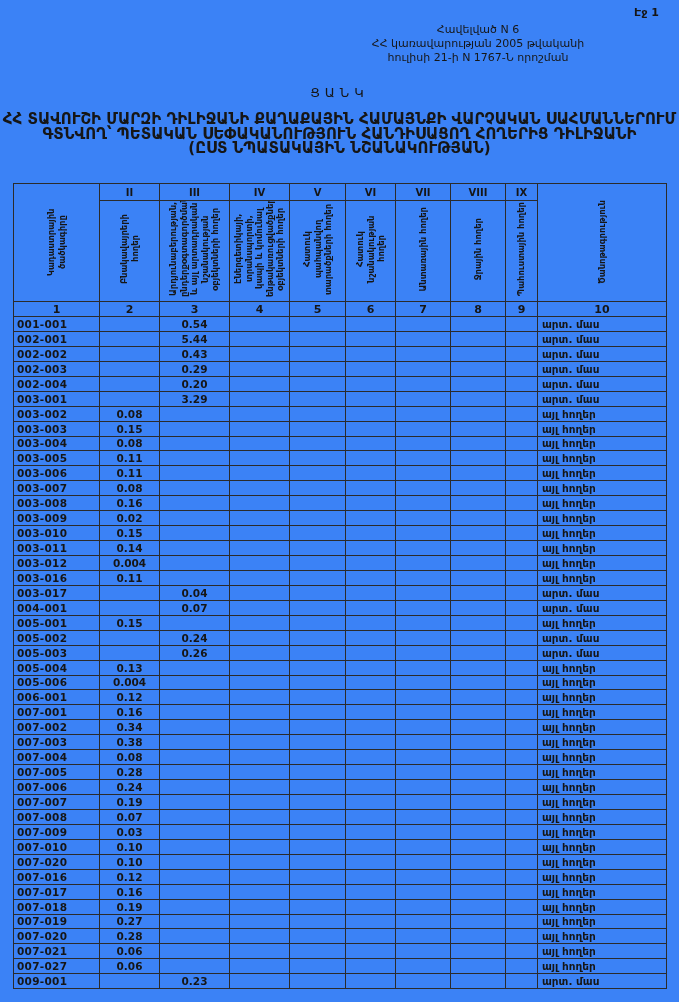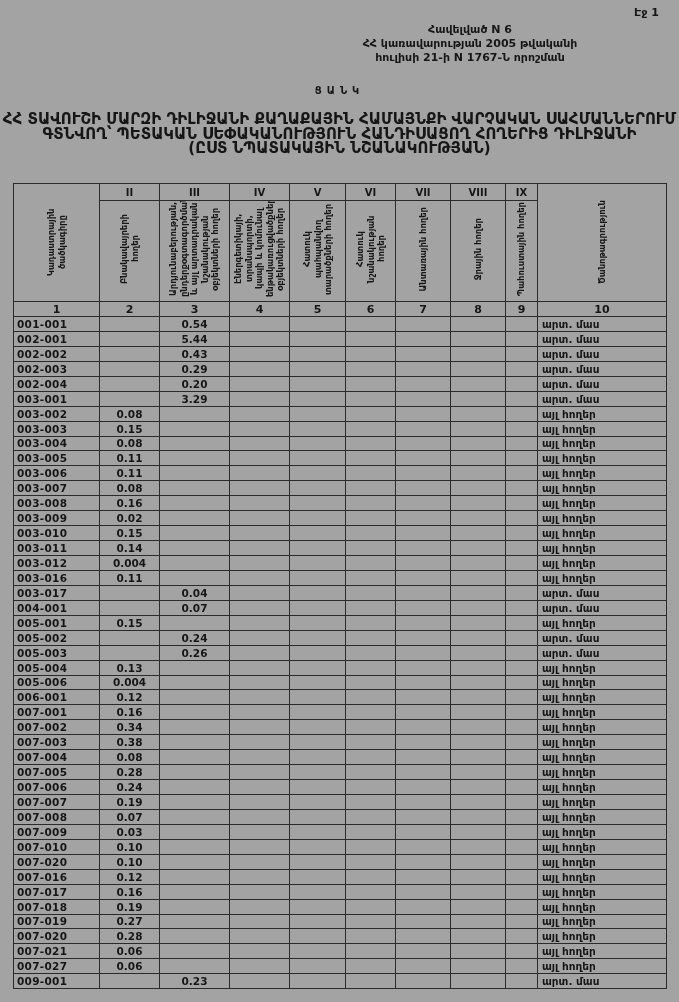--- a/index.html
+++ b/index.html
@@ -1,24 +1,24 @@
 <!DOCTYPE html>
 <html><head>
 <meta charset="utf-8">
 <style>
   html,body{margin:0;padding:0;background:#e8e8e4;}
   #page{
-    position:relative;width:679px;height:1002px;background:#a3a3a3;
+    position:relative;width:679px;height:1002px;background:#3b82f6;
     font-family:"DejaVu Sans",sans-serif;color:#161616;overflow:hidden;
   }
   .page-label{position:absolute;top:6px;right:20px;font-size:11px;font-weight:700;}
-  .appendix{position:absolute;top:23px;left:270px;width:400px;text-align:center;
-    font-size:11px;font-weight:700;line-height:14px;}
+  .appendix{position:absolute;top:23px;left:278px;width:400px;text-align:center;
+    font-size:11px;font-weight:400;line-height:14px;}
   .doc-title{position:absolute;top:85px;left:0;width:100%;text-align:center;
-    font-size:10px;font-weight:700;letter-spacing:5px;}
+    font-size:13px;font-weight:400;letter-spacing:5px;}
   .doc-subtitle{position:absolute;top:112px;left:0;width:100%;text-align:center;
     font-size:15px;font-weight:700;line-height:14.5px;}
   table.main{
     position:absolute;top:183px;left:13px;border-collapse:collapse;table-layout:fixed;
     width:653px;
     padding-left:20px;
   }
   table.main th, table.main td{
     border:1px solid #2b2b2b;padding:0;margin:0;overflow:hidden;
     font-weight:600;

